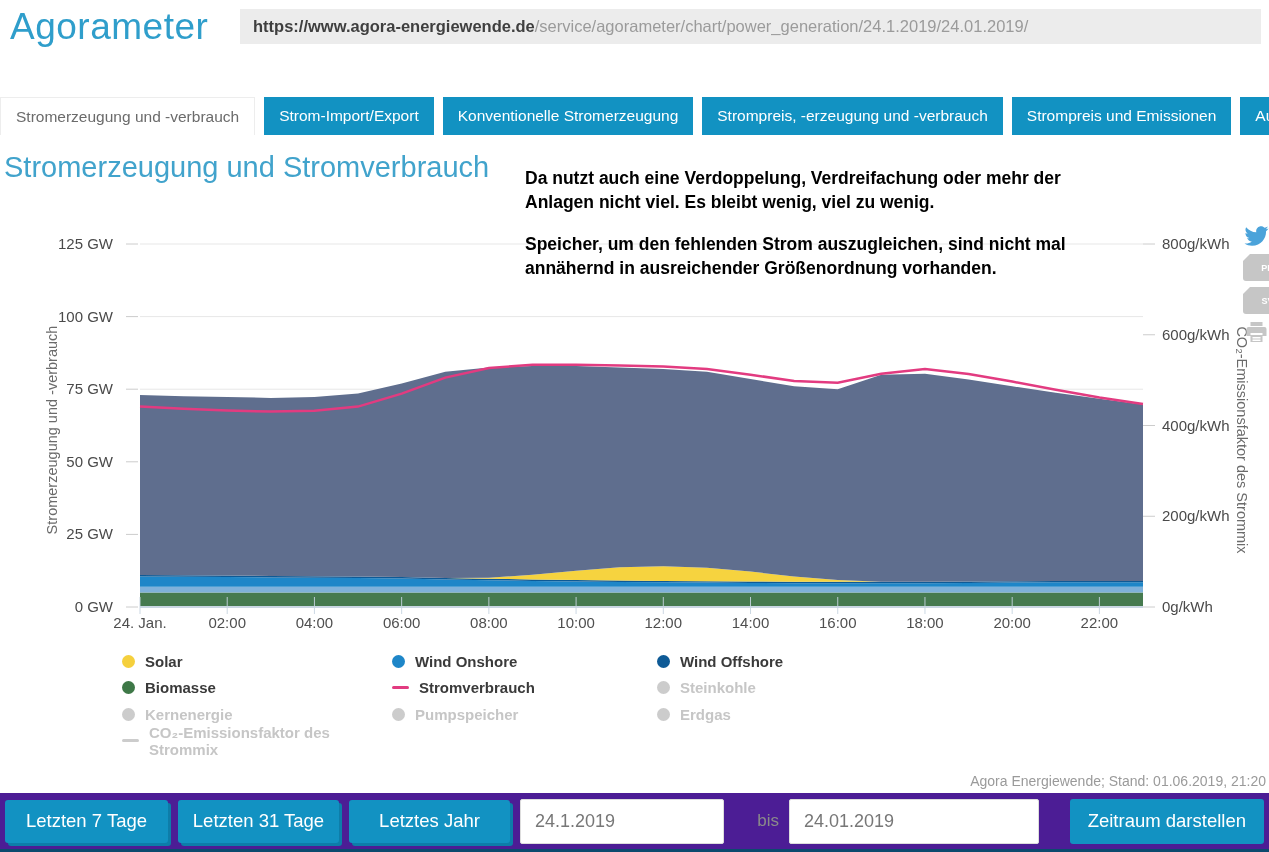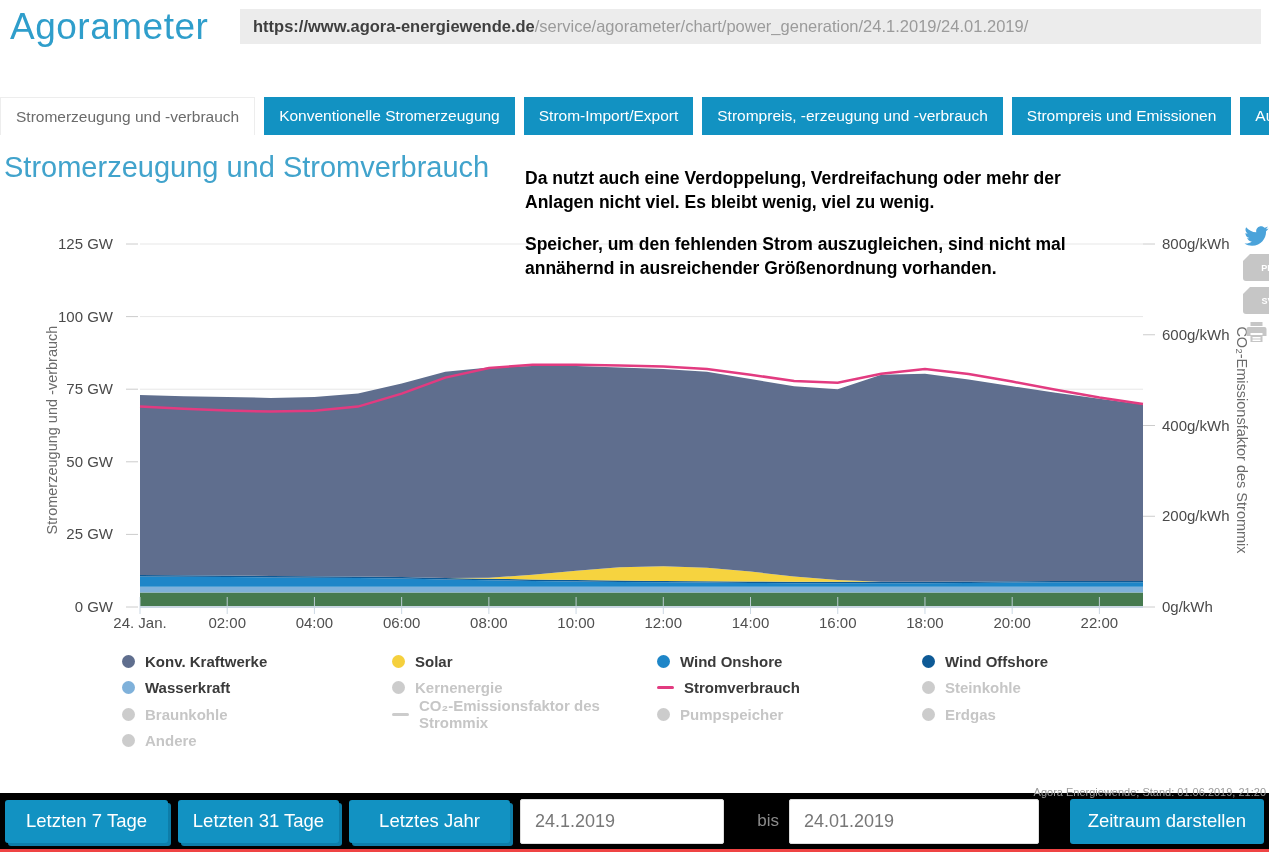--- a/index.html
+++ b/index.html
@@ -41,25 +41,25 @@
   
   .legend { position:absolute; top:648px; left:122px; right:10px; z-index:2;
             display:grid; grid-template-columns:270px 265px 265px 1fr; }
   .legend-item { height:26.5px; display:flex; align-items:center; gap:10px;
                  font-size:15px; font-weight:bold; cursor:pointer; }
   .legend-item .dot { width:13px; height:13px; border-radius:50%; flex:0 0 auto; }
   .legend-item .bar { width:17px; height:3px; border-radius:2px; flex:0 0 auto; }
   .legend-item.inactive { color:#c6c6c6; }
   .legend-item.active { color:#3a3a3a; }
   
-  .source { position:absolute; top:773px; right:3px; font-size:11px; color:#9a9a9a; z-index:2;margin-top:13px; }
-  
-  .footer { position:absolute; left:0; right:0; bottom:0; height:59px; background:#000000;
+  .source { position:absolute; top:773px; right:3px; font-size:14px; color:#9a9a9a; z-index:2; }
+  
+  .footer { position:absolute; left:0; right:0; bottom:0; height:59px; background:#4c1d95;
             display:flex; align-items:center; padding:0 5px; gap:10px;
-            border-bottom:3px solid #ef4444; }
+            border-bottom:3px solid #0c4a6e; }
   .range-btn { height:43px; border:none; background:#1292c2; color:#fff; font-size:18.5px;
                font-weight:300; font-family:"Liberation Sans",sans-serif; border-radius:3px;
                box-shadow:3px 3px 0 #0d7da9; cursor:pointer; }
   .date-input { height:45px; border:1px solid #dddddd; background:#fff; color:#777;
                 font-size:18px; font-weight:300; font-family:"Liberation Sans",sans-serif;
                 padding-left:14px; border-radius:2px; }
   .bis { width:45px; text-align:right; font-size:17px; color:#8a8a8a; }
   .submit-btn { margin-left:auto; height:45px; border:none; background:#1292c2; color:#fff;
                 font-size:18.5px; font-weight:300; font-family:"Liberation Sans",sans-serif;
                 border-radius:3px; padding:0 18px; cursor:pointer; }
@@ -68,22 +68,22 @@
 <body>
 
 <div class="logo">Agorameter</div>
 <div class="urlbar">
   <span class="u-bold">https://www.agora-energiewende.de</span>
     <span class="u-rest">/service/agorameter/chart/power_generation/24.1.2019/24.01.2019/</span>
 </div>
 
 <div class="tabs" id="tabs">
     <div class="tab active">Stromerzeugung und -verbrauch</div>
+    <div class="tab">Strom-Import/Export</div>
     <div class="tab">Konventionelle Stromerzeugung</div>
-    <div class="tab">Strom-Import/Export</div>
     <div class="tab">Strompreis, -erzeugung und -verbrauch</div>
     <div class="tab">Strompreis und Emissionen</div>
     <div class="tab">Auf einen Blick</div>
   </div>
 
 <div class="page-title">Stromerzeugung und Stromverbrauch</div>
 
 <svg class="chart-svg" id="chart" viewBox="0 0 1269 420">
     <g>
       <line x1="140" x2="1143" y1="19" y2="19" stroke="#e7e7e7" stroke-width="1"></line>
@@ -172,40 +172,26 @@
   <svg width="27" height="24" viewBox="0 0 24 24">
     <path fill="#c6c6c6" d="M6 2h12v4H6zM4 7h16a2 2 0 0 1 2 2v7h-4v-3H6v3H2V9a2 2 0 0 1 2-2zm2 8h12v7H6z"></path>
     <rect x="8" y="17" width="8" height="1.5" fill="#fff"></rect>
     <rect x="8" y="19.5" width="8" height="1.5" fill="#fff"></rect>
   </svg>
 </div>
 
 <div class="legend" id="legend">
     <div>
       <div class="legend-item active">
-        <span class="dot" style="background: rgb(95, 110, 142);"></span>
-        <span>Konv. Kraftwerke</span>
-      </div>
-      <div class="legend-item active">
-        <span class="dot" style="background: rgb(127, 177, 218);"></span>
-        <span>Wasserkraft</span>
-      </div>
-      <div class="legend-item inactive">
-        <span class="dot" style="background: rgb(204, 204, 204);"></span>
-        <span>Braunkohle</span>
-      </div>
-      <div class="legend-item inactive">
-        <span class="dot" style="background: rgb(204, 204, 204);"></span>
-        <span>Andere</span>
-      </div>
-    </div>
-    <div>
-      <div class="legend-item active">
         <span class="dot" style="background: rgb(245, 208, 61);"></span>
         <span>Solar</span>
+      </div>
+      <div class="legend-item active">
+        <span class="dot" style="background: rgb(62, 120, 71);"></span>
+        <span>Biomasse</span>
       </div>
       <div class="legend-item inactive">
         <span class="dot" style="background: rgb(204, 204, 204);"></span>
         <span>Kernenergie</span>
       </div>
       <div class="legend-item inactive">
         <span class="bar" style="background: rgb(204, 204, 204);"></span>
         <span>CO₂-Emissionsfaktor des Strommix</span>
       </div>
     </div>

